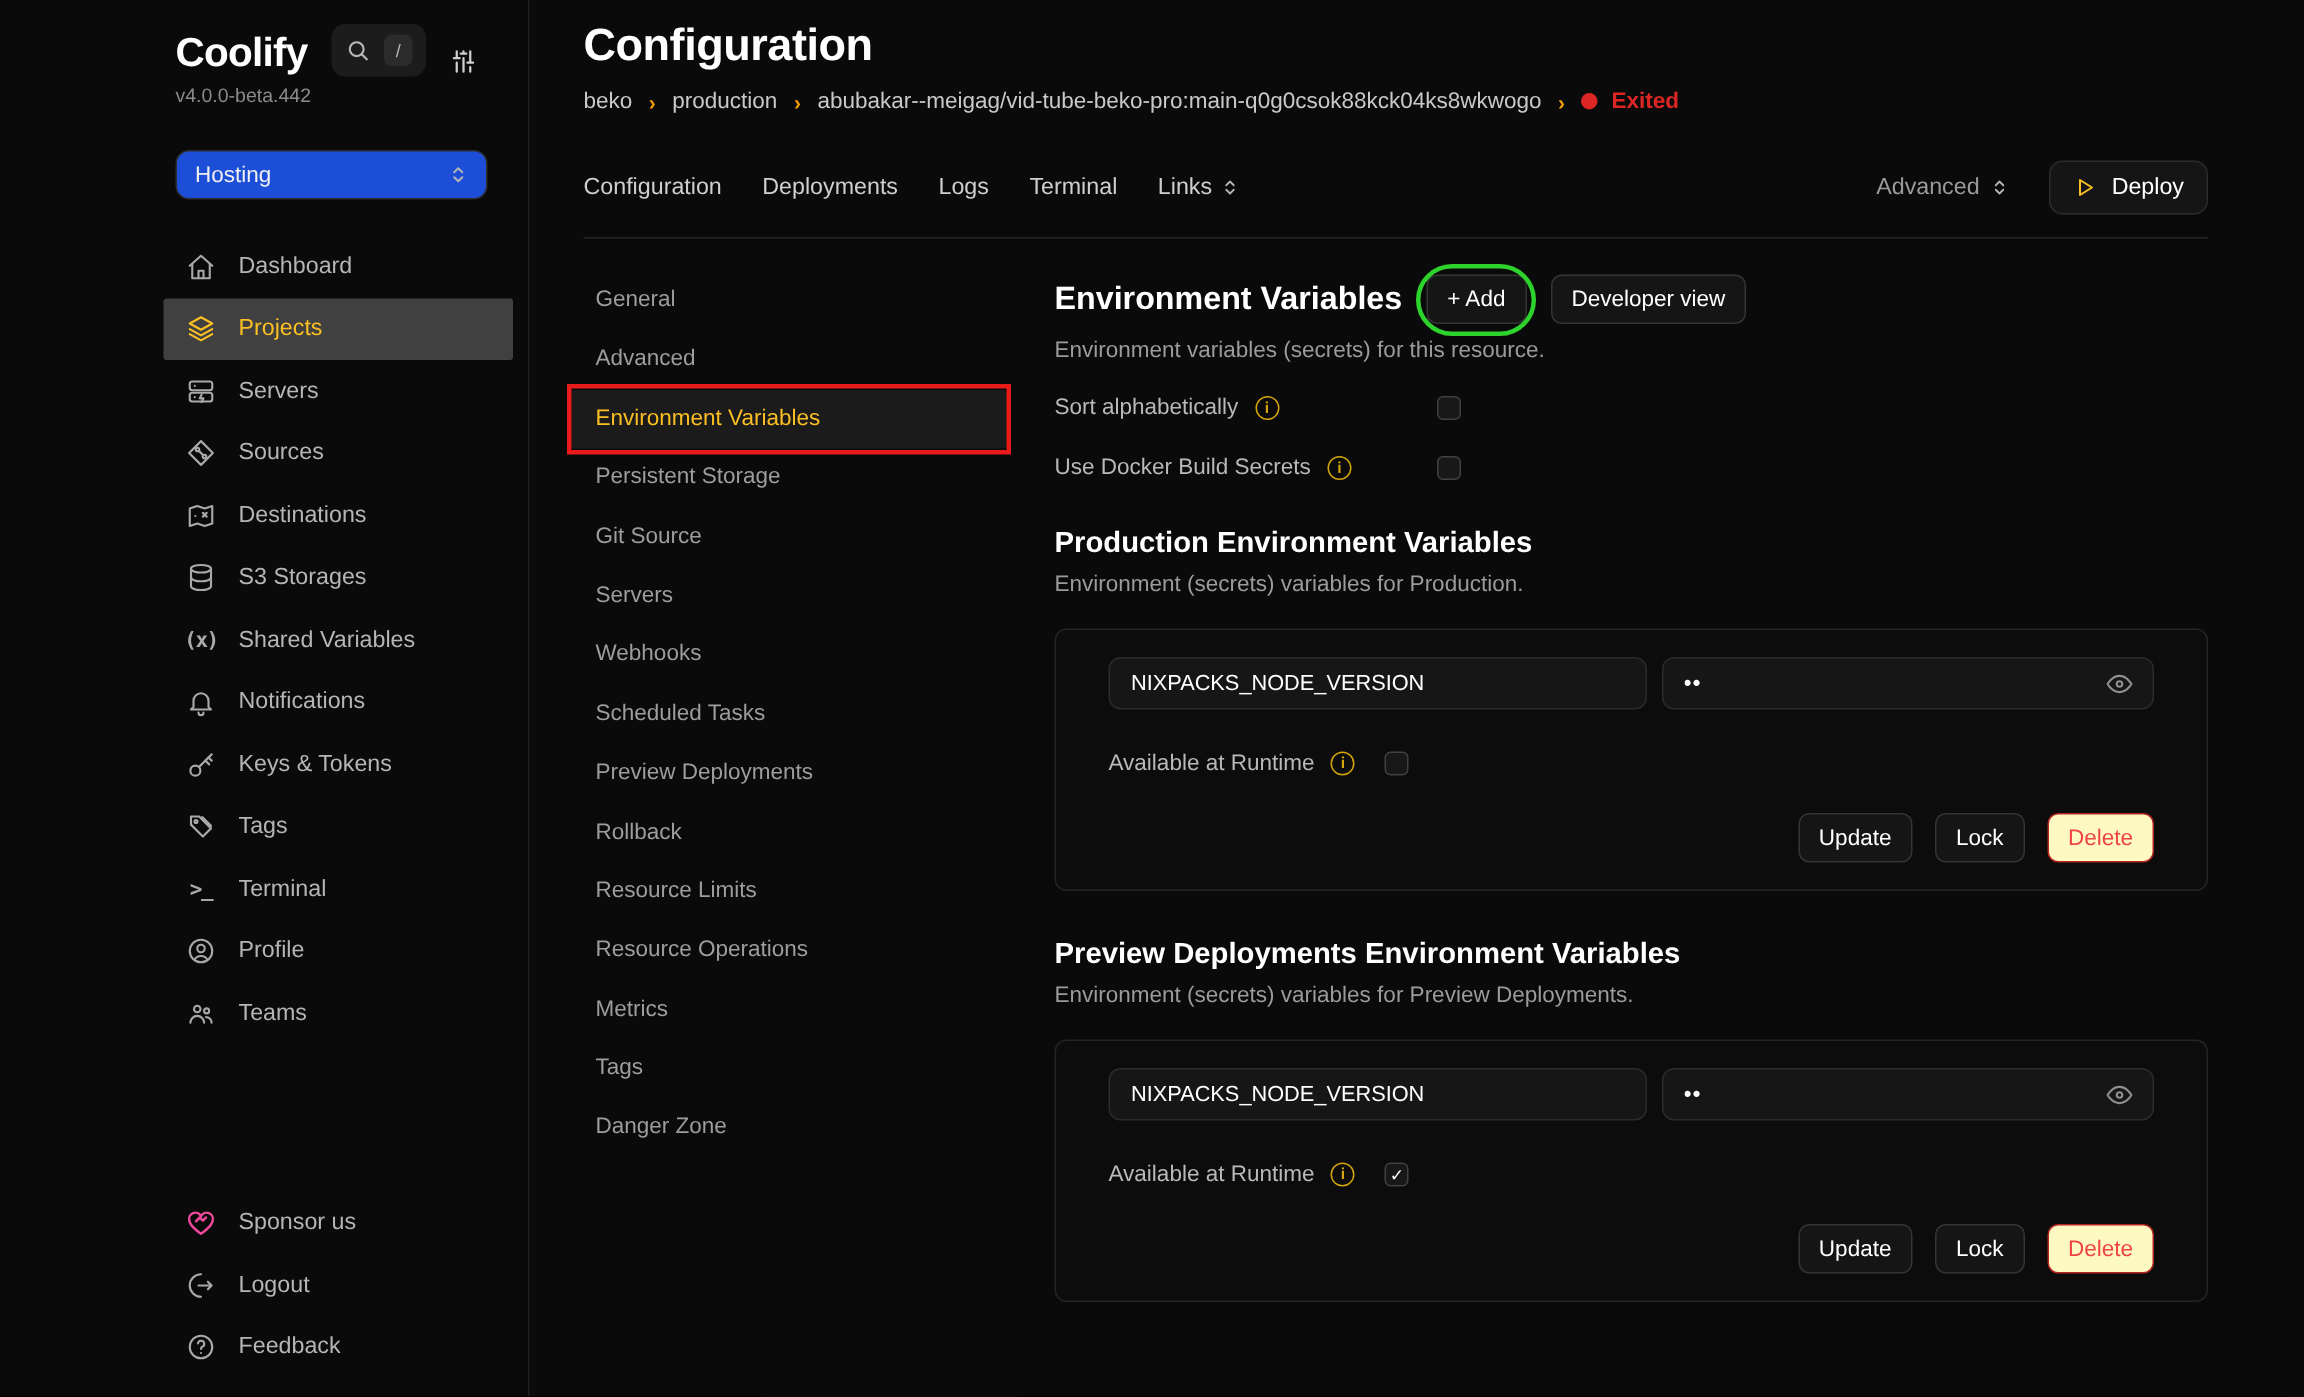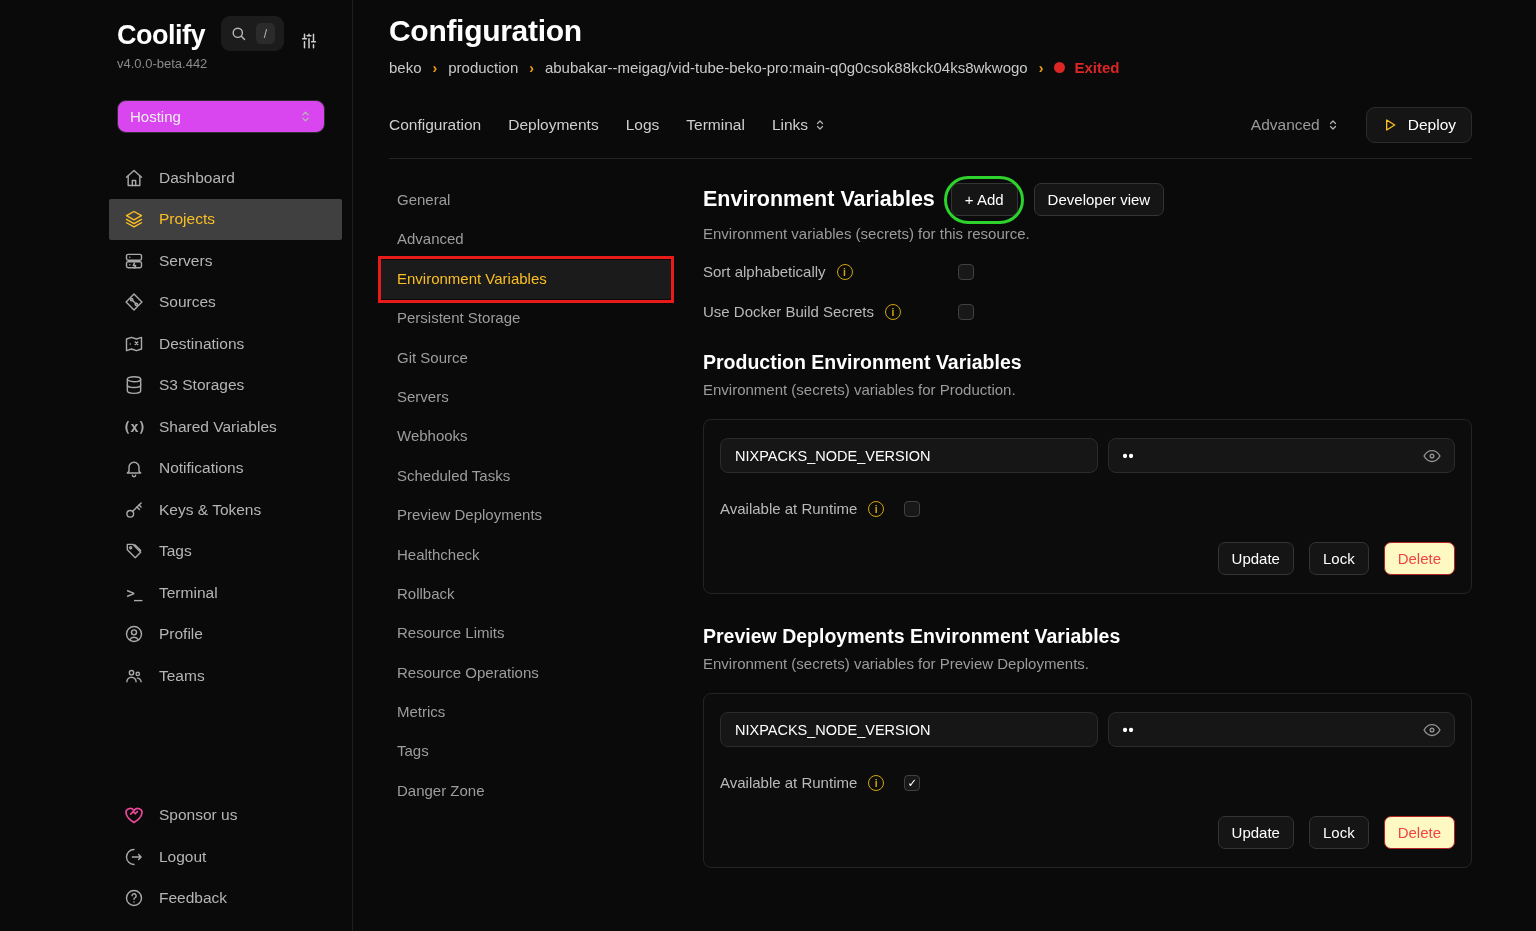--- a/index.html
+++ b/index.html
@@ -12,21 +12,21 @@
   .sidebar{width:353px;flex-shrink:0;border-right:1px solid #1e1e1e;display:flex;
     flex-direction:column;padding:16px 10px 12px 117px}
   .logo-row{display:flex;align-items:flex-end;gap:16px}
   .logo{font-size:27px;font-weight:bold;letter-spacing:-.5px;color:#fff}
   .search-pill{display:flex;align-items:center;gap:9px;background:#1c1c1c;
     border-radius:9px;padding:7px 9px;cursor:pointer}
   .kbd{background:#2b2b2b;color:#b9b9b9;border-radius:5px;width:19px;height:21px;
     display:flex;align-items:center;justify-content:center;font-size:12px}
   .sliders{color:#cfcfcf;cursor:pointer}
   .version{color:#8a8a8a;font-size:13px;margin-top:5px}
-  .team-select{margin-top:29px;height:33px;width:208px;border:1px solid #2e2e2e;background:#d946ef;
+  .team-select{margin-top:29px;height:33px;width:208px;border:1px solid #2e2e2e;background:#1d4ed8;
     border-radius:9px;display:flex;align-items:center;justify-content:space-between;
     padding:0 12px;font-size:15px;color:#efefef;cursor:pointer}
   .updown{color:#b5b5b5}
   .nav{margin-top:24px;display:flex;flex-direction:column}
   .nav-item{display:flex;align-items:center;gap:14px;height:41.5px;padding-left:14px;
     margin-left:-8px;padding-right:8px;color:#b5b5b5;font-size:15.5px;cursor:pointer;border-radius:2px}
   .nav-item .icn{width:22px;display:flex;justify-content:center;color:#a9a9a9}
   .nav-item.active{background:#404040;color:#fbbf24}
   .nav-item.active .icn{color:#fbbf24}
   .icn-txt{font-size:14px;font-weight:bold;letter-spacing:-1px;color:inherit;font-family:"DejaVu Sans Mono",monospace}
@@ -70,21 +70,21 @@
   .toggle-row{display:flex;align-items:center;font-size:15px;color:#b9b9b9}
   .toggle-row.first{margin-top:21px}
   .toggle-row.second{margin-top:23px}
   .toggle-label{display:flex;gap:11px;align-items:center;width:255px}
   .info{width:16px;height:16px;border:1.5px solid #d3a40c;border-radius:50%;color:#d3a40c;
     font-size:10.5px;display:flex;align-items:center;justify-content:center;font-weight:bold;flex-shrink:0}
   .checkbox{width:16px;height:16px;border:1px solid #414141;background:#181818;border-radius:4px;
     display:flex;align-items:center;justify-content:center;font-size:11.5px;color:#fff;cursor:pointer;flex-shrink:0}
 
   .h3{font-size:19.5px;font-weight:bold;margin-top:31px}
-  .card{border:1px solid #242424;border-radius:8px;margin-top:21px;padding:18px 16px;background:#0c0c0c}
+  .card{border:1px solid #242424;border-radius:8px;margin-top:21px;padding:18px 35px;background:#0c0c0c}
   .var-row{display:flex;gap:10px}
   .input{flex:1;height:35px;background:#161616;border:1px solid #2b2b2b;border-radius:8px;
     color:#fff;padding:0 14px;font-size:14.5px;font-family:inherit;outline:none;min-width:0}
   .value-wrap{flex:1;position:relative;display:flex;min-width:0}
   .value-input{width:100%;padding-right:46px;letter-spacing:1px;font-weight:bold}
   .eye{position:absolute;right:13px;top:8px;color:#8f8f8f;cursor:pointer}
   .runtime-row{margin-top:27px}
   .btns{display:flex;justify-content:flex-end;gap:15px;margin-top:25px}
   .btn-delete{background:#fef9c3;border-color:#b42424;color:#ef4444}
 </style>
@@ -336,21 +336,20 @@
         <div class="subnav-item active">
           <span>Environment Variables</span>
           <span class="annotation-box"></span>
         </div>
         <div class="subnav-item">Persistent Storage</div>
         <div class="subnav-item">Git Source</div>
         <div class="subnav-item">Servers</div>
         <div class="subnav-item">Webhooks</div>
         <div class="subnav-item">Scheduled Tasks</div>
         <div class="subnav-item">Preview Deployments</div>
-        <div class="subnav-item">Healthcheck</div>
         <div class="subnav-item">Rollback</div>
         <div class="subnav-item">Resource Limits</div>
         <div class="subnav-item">Resource Operations</div>
         <div class="subnav-item">Metrics</div>
         <div class="subnav-item">Tags</div>
         <div class="subnav-item">Danger Zone</div>
       </div>
 
       <div class="panel">
         <div class="panel-head">

